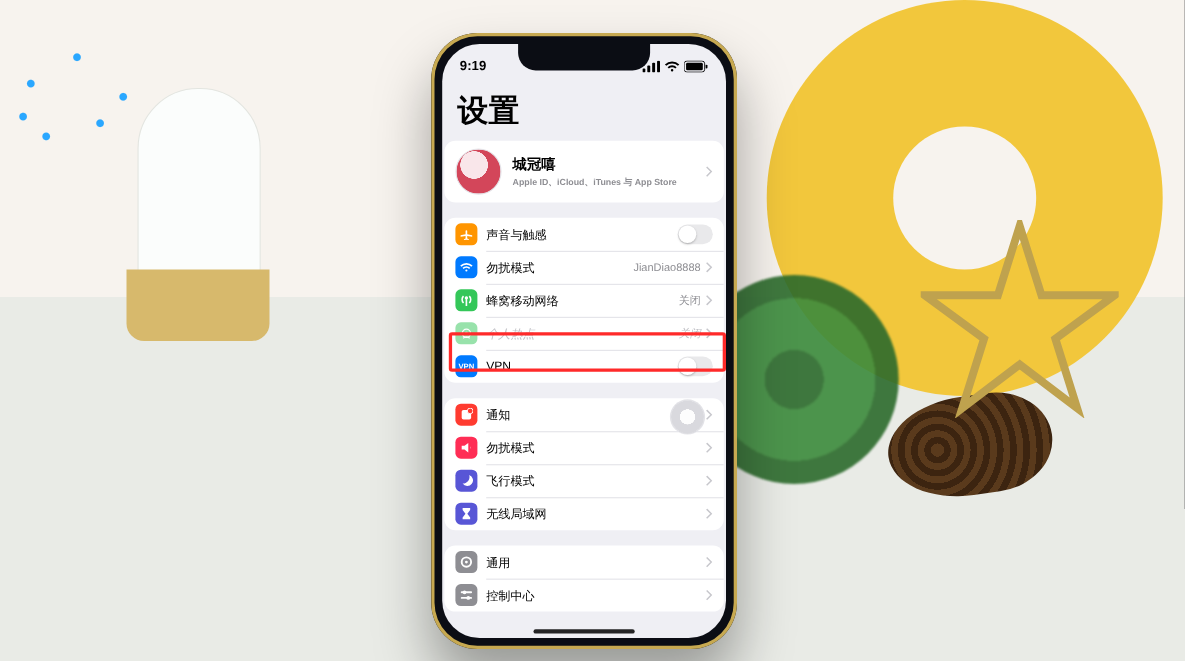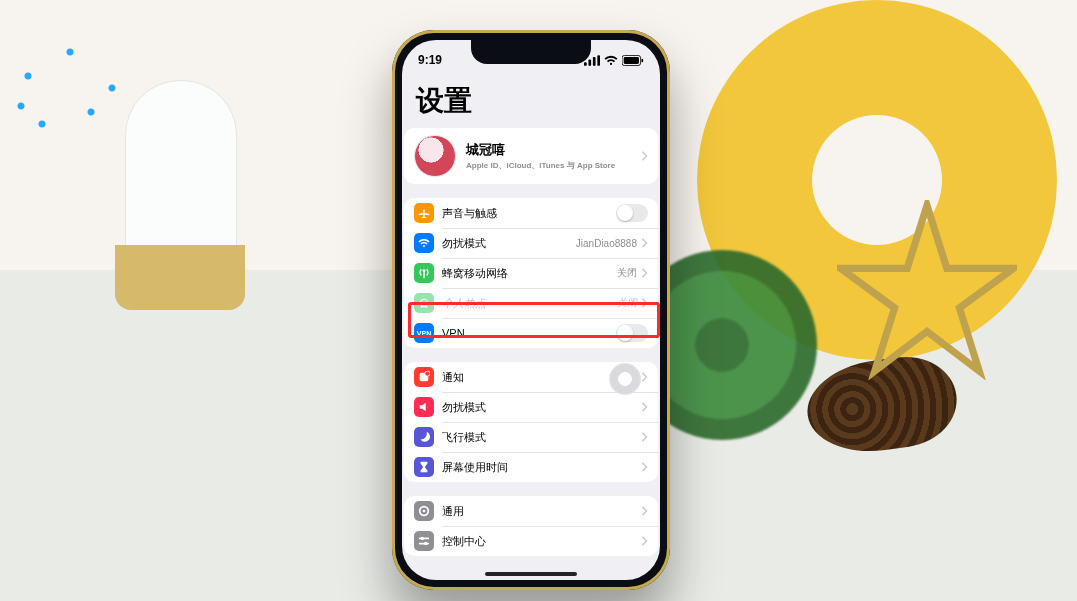--- a/index.html
+++ b/index.html
@@ -237,21 +237,21 @@
                 <path d="M1 1l5 5-5 5" fill="none" stroke="currentColor" stroke-width="1.6"></path>
               </svg>
             </span>
         </div>
         <div class="row">
           <span class="ic" style="background: rgb(88, 86, 214);">
               <svg viewBox="0 0 12 14">
                 <path fill="#fff" d="M2 1h8v2L7 7l3 4v2H2v-2l3-4-3-4z"></path>
               </svg>
             </span>
-          <span class="label">屏幕使用时间</span>
+          <span class="label">无线局域网</span>
           <span class="chev">
               <svg viewBox="0 0 7 12">
                 <path d="M1 1l5 5-5 5" fill="none" stroke="currentColor" stroke-width="1.6"></path>
               </svg>
             </span>
         </div>
         <div class="assist" style="top:2px;"></div>
       </div>
 
       <div class="group">

